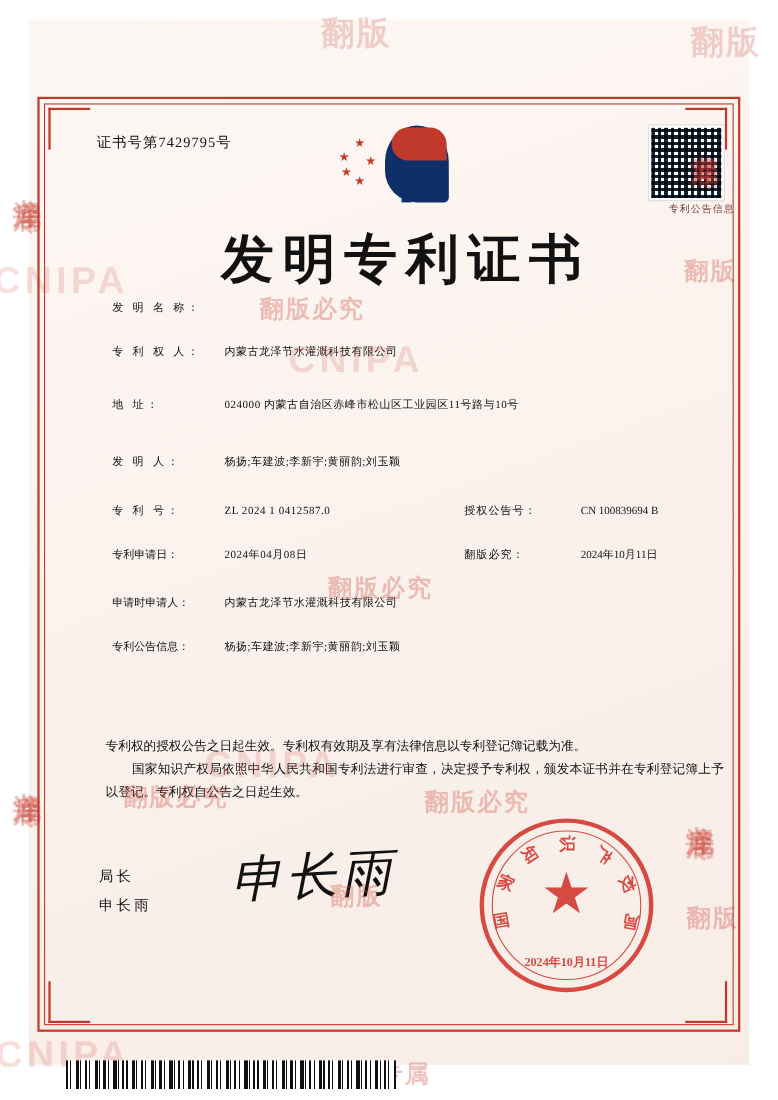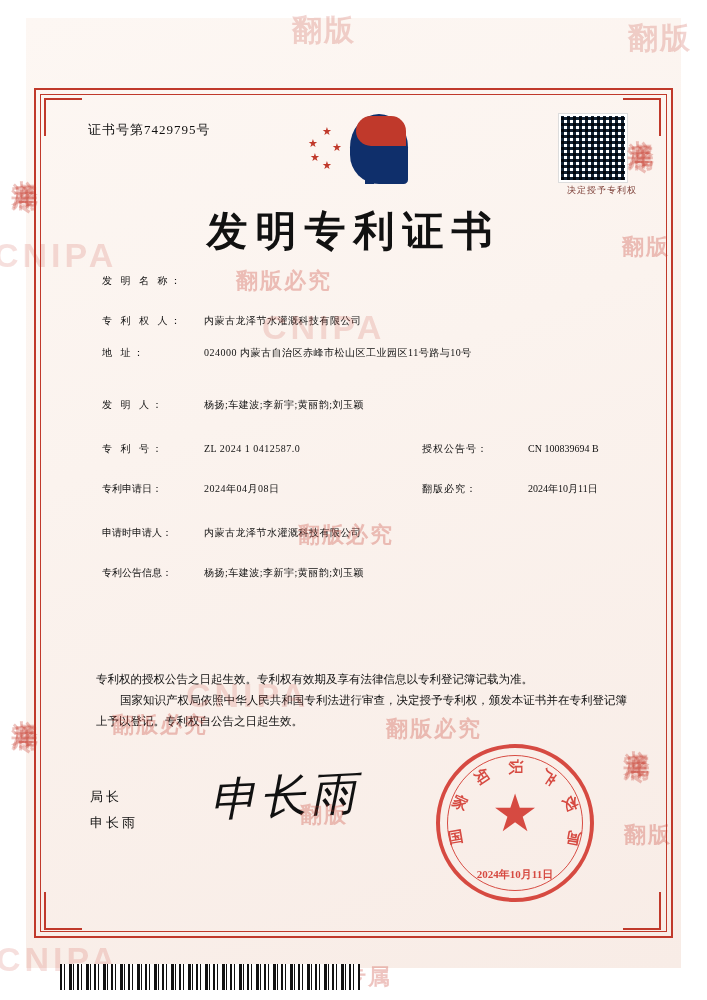--- a/index.html
+++ b/index.html
@@ -83,20 +83,21 @@
   .corner.bl { left: 44px;  top: 892px; border-right: none; border-top: none; }
   .corner.br { left: 623px; top: 892px; border-left: none;  border-top: none; }
 
   .content {
     position: absolute;
     left: 40px;
     top: 94px;
     width: 627px;
     height: 838px;
     z-index: 4;
+    padding-left: 31px;
   }
 
   
   .cert-no {
     position: absolute;
     left: 48px;
     top: 27px;
     font-size: 13px;
     letter-spacing: 1px;
     color: #111;
@@ -129,21 +130,21 @@
     color: #7a3b33;
     letter-spacing: 1px;
   }
 
   .title {
     position: absolute;
     left: 0;
     right: 0;
     top: 110px;
     text-align: center;
-    font-size: 41px;
+    font-size: 48px;
     font-weight: bold;
     letter-spacing: 8px;
     color: #111;
     font-family: "DejaVu Serif", serif;
   }
 
   
   .fields {
     position: absolute;
     left: 0;
@@ -362,36 +363,36 @@
     <div class="stars">
       <i style="left:16px; top:0;">★</i>
       <i style="left:2px; top:12px;">★</i>
       <i style="left:4px; top:26px;">★</i>
       <i style="left:16px; top:34px;">★</i>
       <i style="left:26px; top:16px;">★</i>
     </div>
   </div>
 
   <div class="qr"></div>
-  <div class="qr-caption">决定授予专利权</div>
+  <div class="qr-caption">专利公告信息</div>
 
   <div class="title">发明专利证书</div>
 
   <div class="fields">
 
     <div class="row">
       <span class="lbl">发 明 名 称：</span>
     </div>
 
     <div class="row" style="margin-top:22px;">
       <span class="lbl">专 利 权 人：</span>
       <span class="val">内蒙古龙泽节水灌溉科技有限公司</span>
     </div>
 
-    <div class="row" style="margin-top:14px; min-height:38px;">
+    <div class="row" style="margin-top:30px; min-height:38px;">
       <span class="lbl">地        址：</span>
       <span class="val">024000 内蒙古自治区赤峰市松山区工业园区11号路与10号</span>
     </div>
 
     <div class="row">
       <span class="lbl">发 明 人：</span>
       <span class="val">杨扬;车建波;李新宇;黄丽韵;刘玉颖</span>
     </div>
 
     <div class="row two" style="margin-top:26px;">

